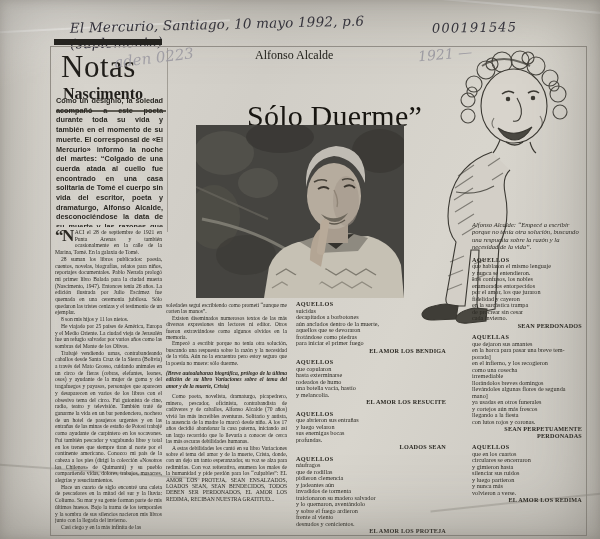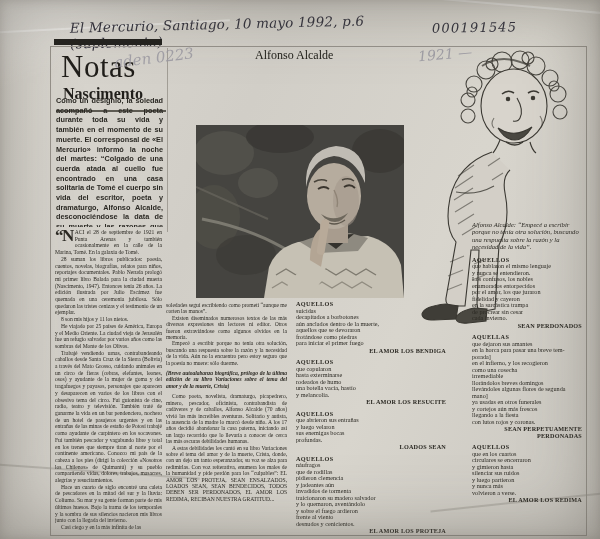--- a/index.html
+++ b/index.html
@@ -79,20 +79,21 @@
   <div class="frame"></div>
   <div class="black-bar"></div>
   <div class="notas-title">Notas</div>
   <div class="notas-sub">Nascimento</div>
   <div class="header-rule"></div>
   <div class="v-rule"></div>
   <div class="pencil pencil-code">aden 0223</div>
 
   <div class="author">Alfonso Alcalde</div>
   <div class="pencil pencil-year">1921 —</div>
+  <div class="headline hl2">Sólo Duerme”</div>
 
   <svg class="caricature" viewBox="0 0 186 296">
     <g stroke="#3a3832" fill="none" stroke-width="1.1">
 
       <g opacity=".9">
         <circle cx="84" cy="34" r="9"></circle>
           <circle cx="100" cy="26" r="10"></circle>
           <circle cx="118" cy="24" r="9"></circle>
         <circle cx="134" cy="30" r="9"></circle>
           <circle cx="148" cy="42" r="8"></circle>

